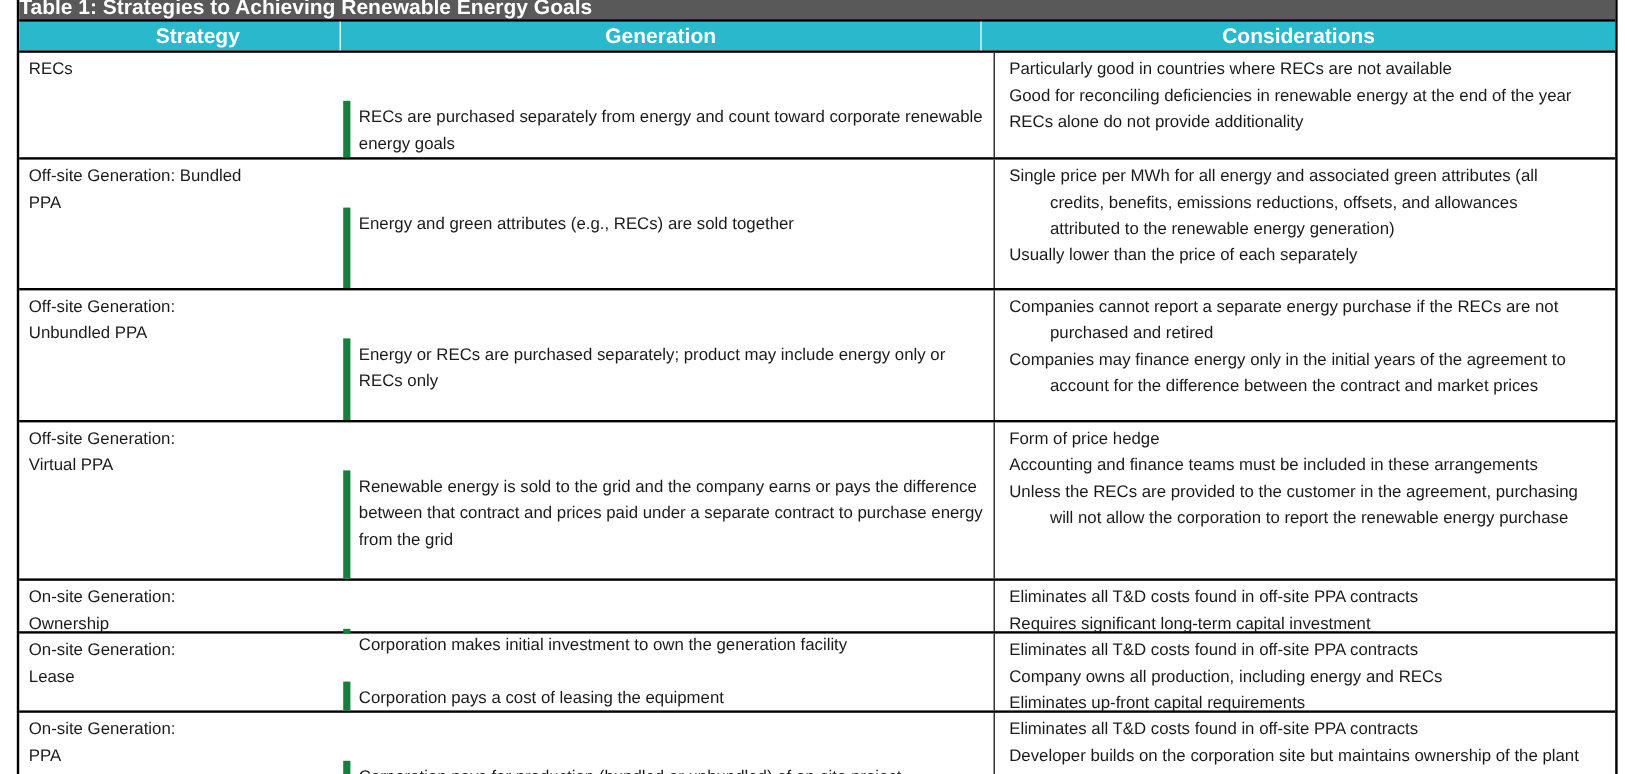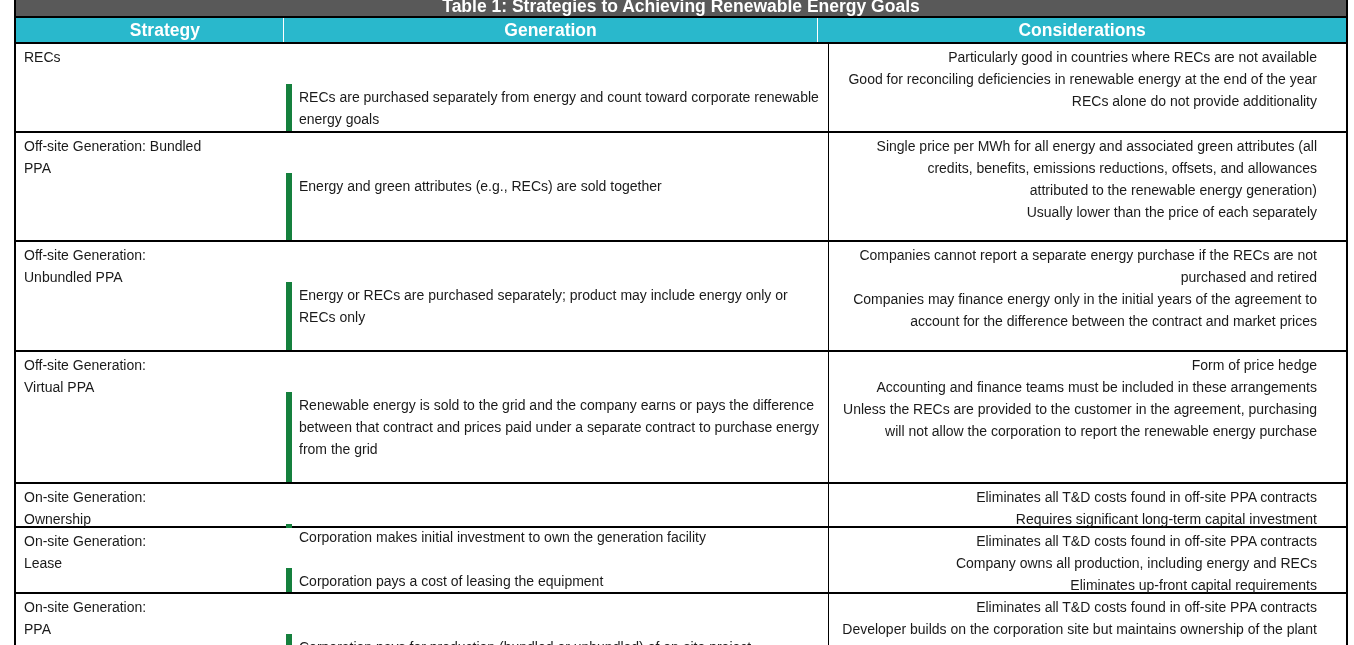--- a/index.html
+++ b/index.html
@@ -19,21 +19,21 @@
     box-sizing: border-box;
     border-left: 2px solid #000;
     border-right: 2px solid #000;
     background: #fff;
   }
   .title-bar {
     height: 16px;
     background: #595959;
     overflow: hidden;
     display: flex;
-    justify-content: center;
+    justify-content: flex-start;
   }
   .title-text {
     color: #ffffff;
     font-weight: bold;
     font-size: 17.5px;
     line-height: 22px;
     margin-top: -5px;
     white-space: nowrap;
   }
   .head-row {
@@ -85,21 +85,20 @@
     margin-top: 40px;
   }
   .c3 {
     width: 518px;
     border-left: 1px solid #000;
     padding: 2px 29px 2px 12px;
   }
   .cons-item {
     padding-left: 34px;
     text-indent: -34px;
-    text-align: right;
   }
 </style>
 </head>
 <body>
 
 <div class="tbl">
 
   <div class="title-bar">
     <div class="title-text">Table 1: Strategies to Achieving Renewable Energy Goals</div>
   </div>

